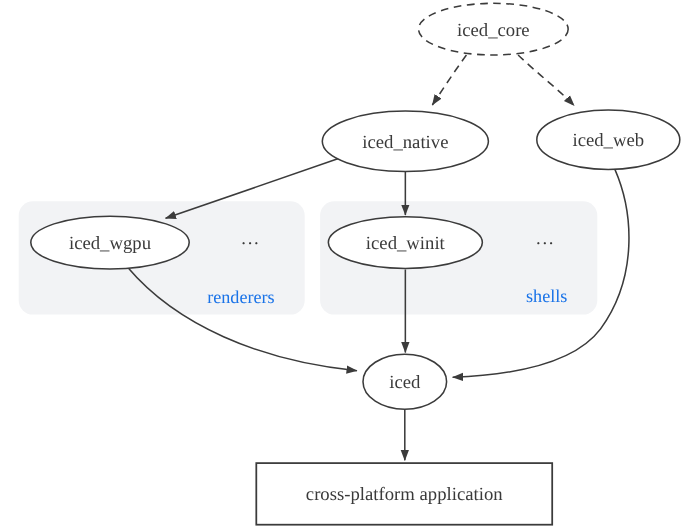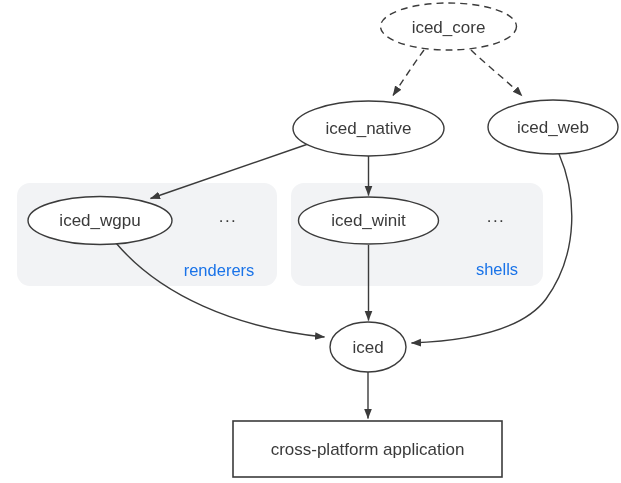--- a/index.html
+++ b/index.html
@@ -1,17 +1,17 @@
 <!DOCTYPE html>
 <html><head>
 <meta charset="utf-8">
 <style>
   html,body{margin:0;padding:0;background:#ffffff;}
   body{width:621px;height:483px;overflow:hidden;}
-  .canvas{position:relative;width:621px;height:483px;font-family:Liberation Sans, sans-serif;}
+  .canvas{position:relative;width:621px;height:483px;font-family:Liberation Serif, serif;}
   svg{display:block;}
   .group{fill:#f2f3f5;stroke:none;}
   .edge{fill:none;stroke:#3b3b3b;stroke-width:1.4;}
   .edge.dashed{stroke-dasharray:7 5;}
   .node{fill:#ffffff;stroke:#3b3b3b;stroke-width:1.4;}
   .node.dashed-node{stroke-dasharray:7 5;}
   .node-rect{fill:#ffffff;stroke:#3b3b3b;stroke-width:1.6;}
   .nodelabel{fill:#3a3a3a;font-size:17px;}
   .bluelabel{fill:#1a73e8;font-size:16.5px;}
   .dots{fill:#3a3a3a;font-size:17px;letter-spacing:1.5px;}

